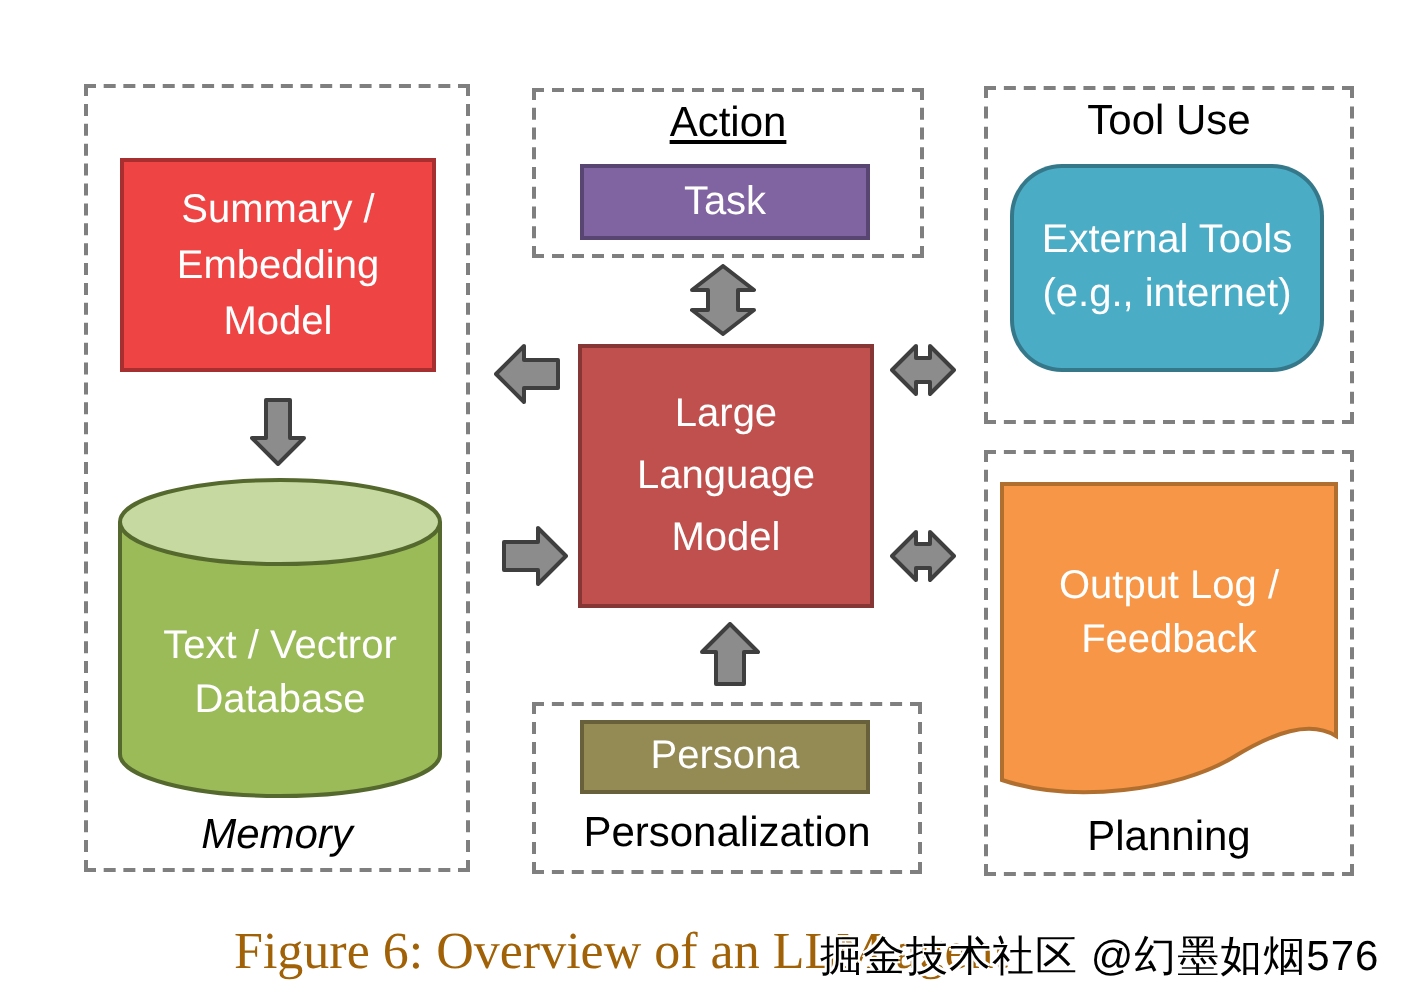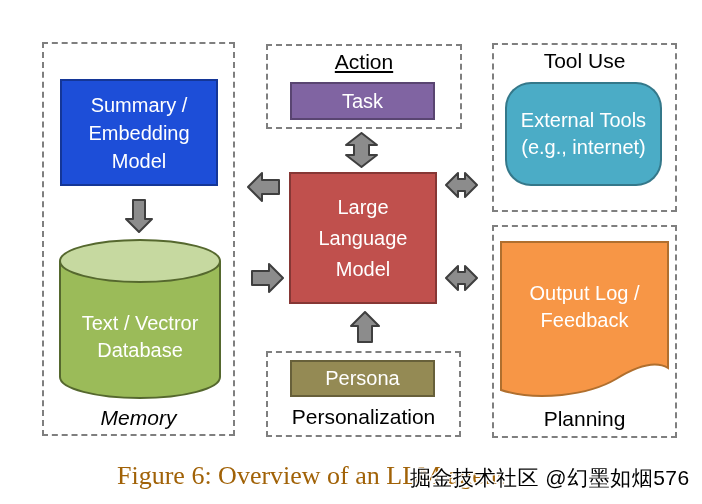--- a/index.html
+++ b/index.html
@@ -41,21 +41,21 @@
   <div class="dashed" style="left:266px; top:351px; width:195px; height:86px;"></div>
   <div class="dashed" style="left:492px; top:43px; width:185px; height:169px;"></div>
   <div class="dashed" style="left:492px; top:225px; width:185px; height:213px;"></div>
 
   <div class="group-label" style="left:266px; top:50px; width:196px;text-decoration:underline;">Action</div>
   <div class="group-label" style="left:492px; top:49px; width:185px;">Tool Use</div>
   <div class="group-label" style="left:42px; top:406px; width:193px;font-style:italic;">Memory</div>
   <div class="group-label" style="left:266px; top:405px; width:195px;">Personalization</div>
   <div class="group-label" style="left:492px; top:407px; width:185px;">Planning</div>
 
-  <div class="node" style="left: 60px; top: 79px; width: 158px; height: 107px; line-height: 1.4; background-color: #1d4ed8;">Summary /
+  <div class="node" style="left: 60px; top: 79px; width: 158px; height: 107px; line-height: 1.4; background-color: #ef4444;">Summary /
 Embedding
 Model</div>
   <div class="node" style="left: 290px; top: 82px; width: 145px; height: 38px; background-color: rgb(128, 100, 162);">Task</div>
   <div class="node" style="left: 289px; top: 172px; width: 148px; height: 132px; line-height: 1.55; background-color: rgb(192, 80, 77); text-align: center;">Large
 Language
 Model</div>
   <div class="node" style="left: 290px; top: 360px; width: 145px; height: 37px; background-color: rgb(148, 138, 84);">Persona</div>
   <div class="node" style="left: 505px; top: 82px; width: 157px; height: 104px; line-height: 1.35; background-color: rgb(75, 172, 198); border-radius: 26px;">External Tools
 (e.g., internet)</div>
 

